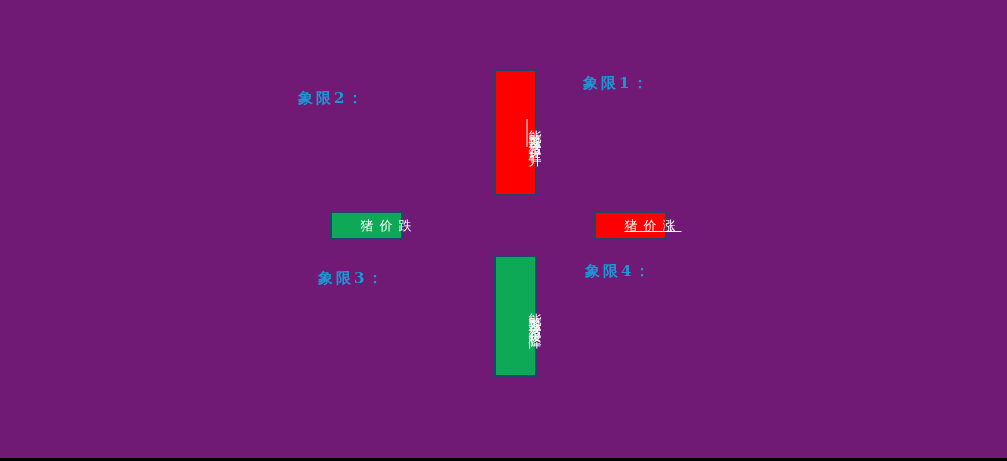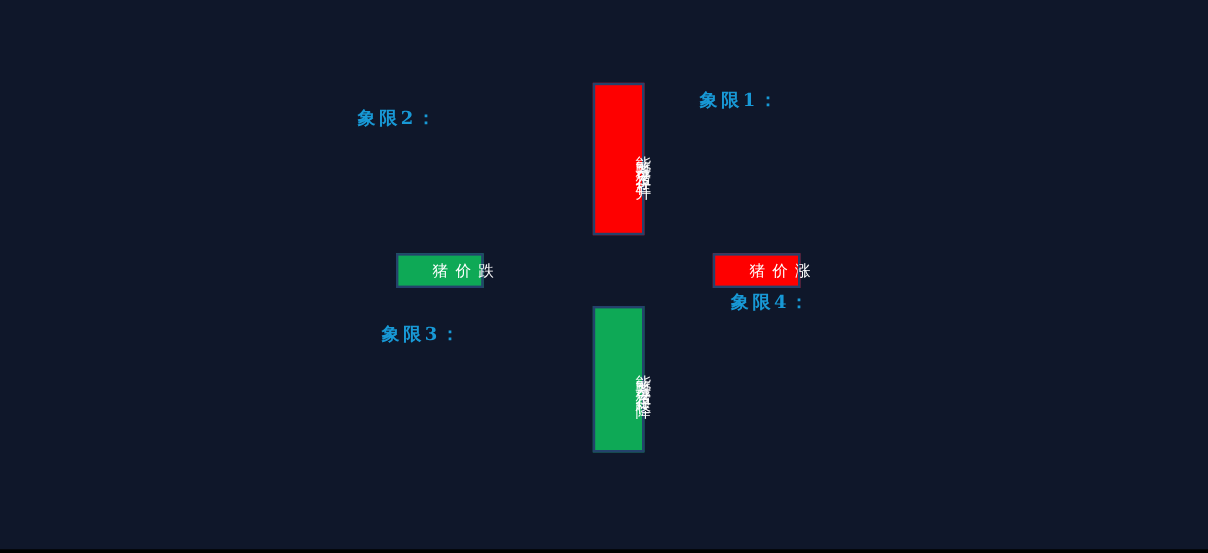--- a/index.html
+++ b/index.html
@@ -4,21 +4,21 @@
 <style>
   html, body {
     margin: 0;
     padding: 0;
     background: #000000;
   }
   .stage {
     position: relative;
     width: 1007px;
     height: 458px;
-    background: #0f172a;
+    background: #701a75;
     overflow: hidden;
     font-family: "DejaVu Serif", "Liberation Serif", serif;
   }
   .qlabel {
     position: absolute;
     color: #1899D6;
     font-size: 15px;
     font-weight: bold;
     letter-spacing: 3px;
     white-space: nowrap;
@@ -27,21 +27,21 @@
   .box {
     position: absolute;
     box-sizing: border-box;
     border: 2px solid #24426B;
     display: flex;
     align-items: center;
     justify-content: center;
     color: #FFFFFF;
     padding-left: 39px;
   }
-  .box.red   { background: #FE0000; }
+  .box.red   { background: #FE0000; text-decoration: underline; }
   .box.green { background: #0EA956; }
   .vbox {
     width: 40px;
   }
   .vtext {
     writing-mode: vertical-rl;
     text-orientation: upright;
     font-size: 13px;
     letter-spacing: 4px;
     color: #FFFFFF;
@@ -55,21 +55,21 @@
     font-size: 13px;
     letter-spacing: 6px;
     padding-left: 6px; 
     color: #FFFFFF;
     white-space: nowrap;
   }
   
   #label-q2 { left: 298px; top: 89px; }
   #label-q1 { left: 583px; top: 74px; }
   #label-q3 { left: 318px; top: 269px; }
-  #label-q4 { left: 585px; top: 243px; margin-left: 24px; }
+  #label-q4 { left: 585px; top: 262px; }
   #box-top    { left: 494px; top: 69px;  height: 127px; }
   #box-bottom { left: 494px; top: 255px; height: 122px; }
   #box-left   { left: 330px; top: 211px; }
   #box-right  { left: 594px; top: 211px; }
 </style>
 </head>
 <body>
 
 <div class="stage">
 

